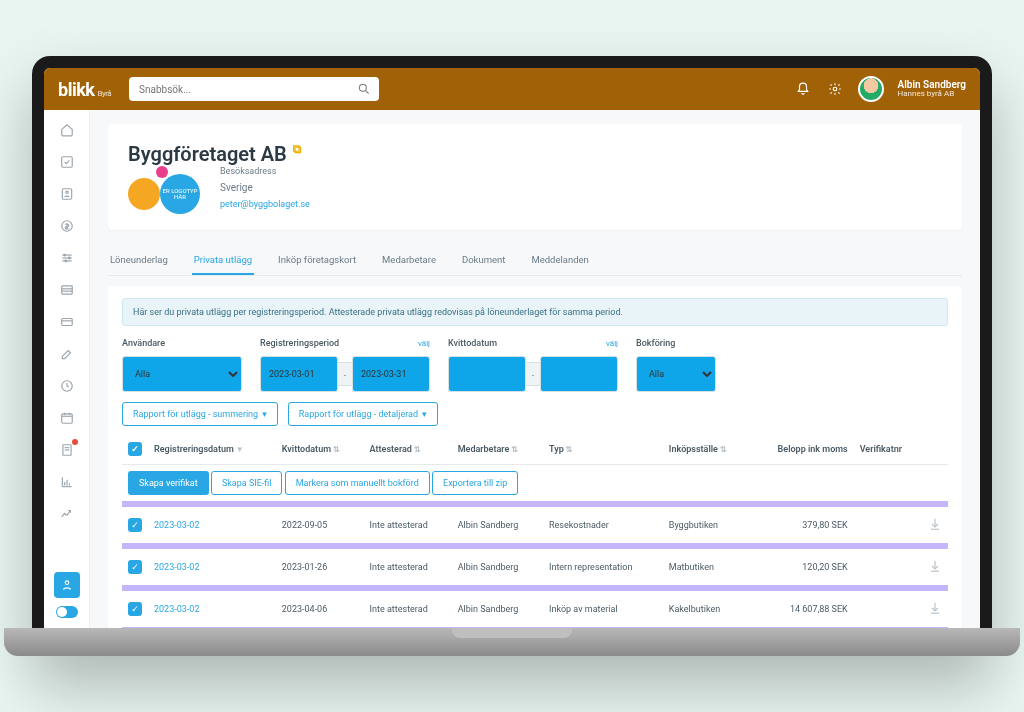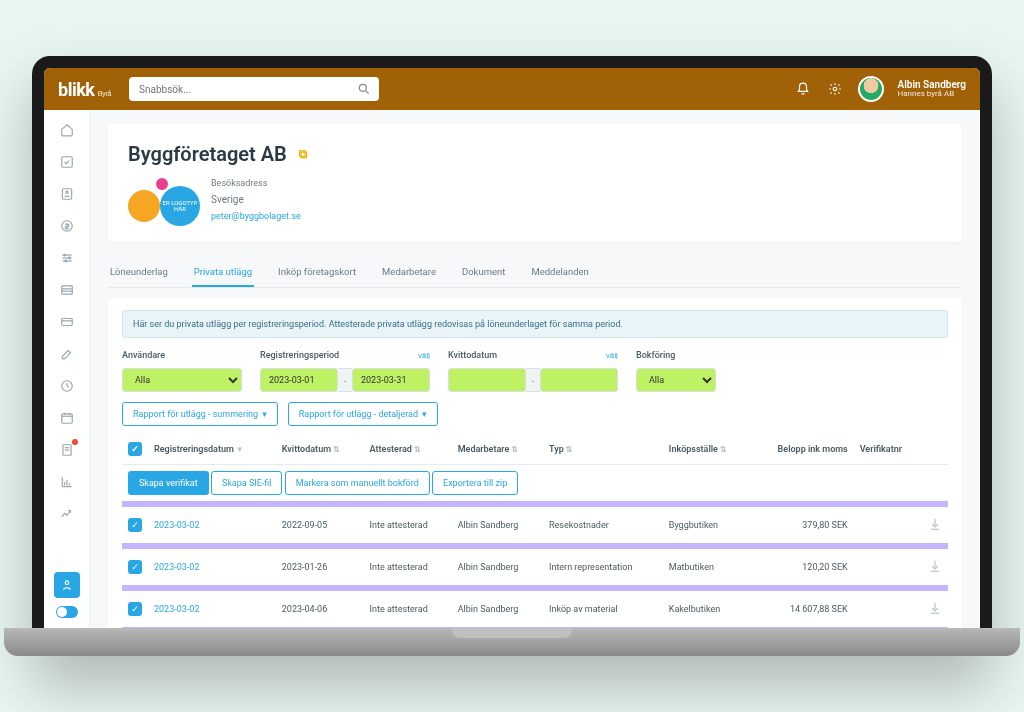--- a/index.html
+++ b/index.html
@@ -29,42 +29,42 @@
   .nav-ico { width:20px; height:20px; color:#9aa5ad; display:flex; align-items:center; justify-content:center; cursor:pointer; position:relative; }
   .nav-ico.active { color:#fff; background:#29a7e4; border-radius:4px; width:26px; height:26px; }
   .nav-ico .dot { position:absolute; top:-1px; right:-1px; width:6px; height:6px; background:#e74c3c; border-radius:50%; }
   .nav-bottom { margin-top:auto; margin-bottom:10px; display:flex; flex-direction:column; align-items:center; gap:8px;}
   .toggle { width:22px; height:12px; background:#29a7e4; border-radius:10px; position:relative; }
   .toggle::after{content:"";position:absolute;left:1px;top:1px;width:10px;height:10px;background:#fff;border-radius:50%;}
 
   .main { flex:1; background:#f6f8f9; overflow:auto; padding:14px 18px; font-size:10px; color:#333; }
 
   .card { background:#fff; border-radius:4px; padding:18px 20px; box-shadow:0 1px 2px rgba(0,0,0,.04); }
-  .company-name { font-size:20px; font-weight:600; color:#2b3a44; display:flex; align-items:center; gap:12px;}
+  .company-name { font-size:20px; font-weight:600; color:#2b3a44; display:flex; gap:6px;}
   .link-ico { color:#f0b000; font-size:12px; }
-  .company-body { display:flex; gap:11px; margin-top:12px; align-items:flex-start; }
+  .company-body { display:flex; gap:20px; align-items:flex-start; }
   .logo-blob { width:72px; height:46px; position:relative; }
   .blob1{position:absolute;left:0;top:12px;width:32px;height:32px;background:#f5a623;border-radius:50%;}
   .blob2{position:absolute;right:0;top:8px;width:40px;height:40px;background:#29a7e4;border-radius:50%;display:flex;align-items:center;justify-content:center;color:#fff;font-size:6px;text-align:center;line-height:1;}
   .blob3{position:absolute;left:28px;top:0;width:12px;height:12px;background:#e83e8c;border-radius:50%;}
   .co-info { display:flex; flex-direction:column; gap:6px; color:#6b7b86; }
   .co-info .hdr { font-size:9px; }
   .co-info a { color:#29a7e4; text-decoration:none; font-size:9px;}
 
   .tabs { display:flex; gap:22px; margin-top:16px; border-bottom:1px solid #e6eaec; font-size:9.5px; }
   .tab { padding:8px 2px; color:#6b7b86; cursor:pointer; border-bottom:2px solid transparent; }
   .tab.active { color:#29a7e4; border-bottom-color:#29a7e4; }
 
   .panel { background:#fff; border-radius:4px; margin-top:10px; padding:12px 14px; box-shadow:0 1px 2px rgba(0,0,0,.04);}
   .info-banner { background:#e8f4f8; border:1px solid #cfe7ef; color:#3a6f85; padding:8px 10px; border-radius:3px; font-size:9px; margin-bottom:12px;}
 
   .filters { display:flex; gap:18px; flex-wrap:wrap; margin-bottom:10px;}
   .fld { display:flex; flex-direction:column; gap:8px; }
   .fld label { font-size:9px; color:#4a5a64; font-weight:500;}
-  .sel, .inp { height:24px; border:1px solid #d9e0e4; border-radius:3px; background:#bef264; padding:0 8px; font-size:9px; color:#333; }
+  .sel, .inp { height:36px; border:1px solid #d9e0e4; border-radius:3px; background:#0ea5e9; padding:0 8px; font-size:9px; color:#333; }
   .sel { min-width:120px; }
   .date-pair { display:flex; align-items:center; }
   .date-pair .inp{ width:78px; }
   .date-pair .sep{ width:14px; text-align:center; background:#f0f3f4; height:24px; line-height:24px; border-top:1px solid #d9e0e4; border-bottom:1px solid #d9e0e4; font-size:9px; color:#888;}
   .valj { color:#29a7e4; font-size:8px; margin-left:auto;}
   .fld .lblrow{display:flex; align-items:center; gap:50px;}
 
   .btn { display:inline-flex; align-items:center; gap:4px; height:24px; padding:0 10px; border-radius:3px; font-size:9px; cursor:pointer; border:1px solid transparent;}
   .btn.outline { border-color:#29a7e4; color:#29a7e4; background:#fff; }
   .btn.solid { background:#29a7e4; color:#fff; }

